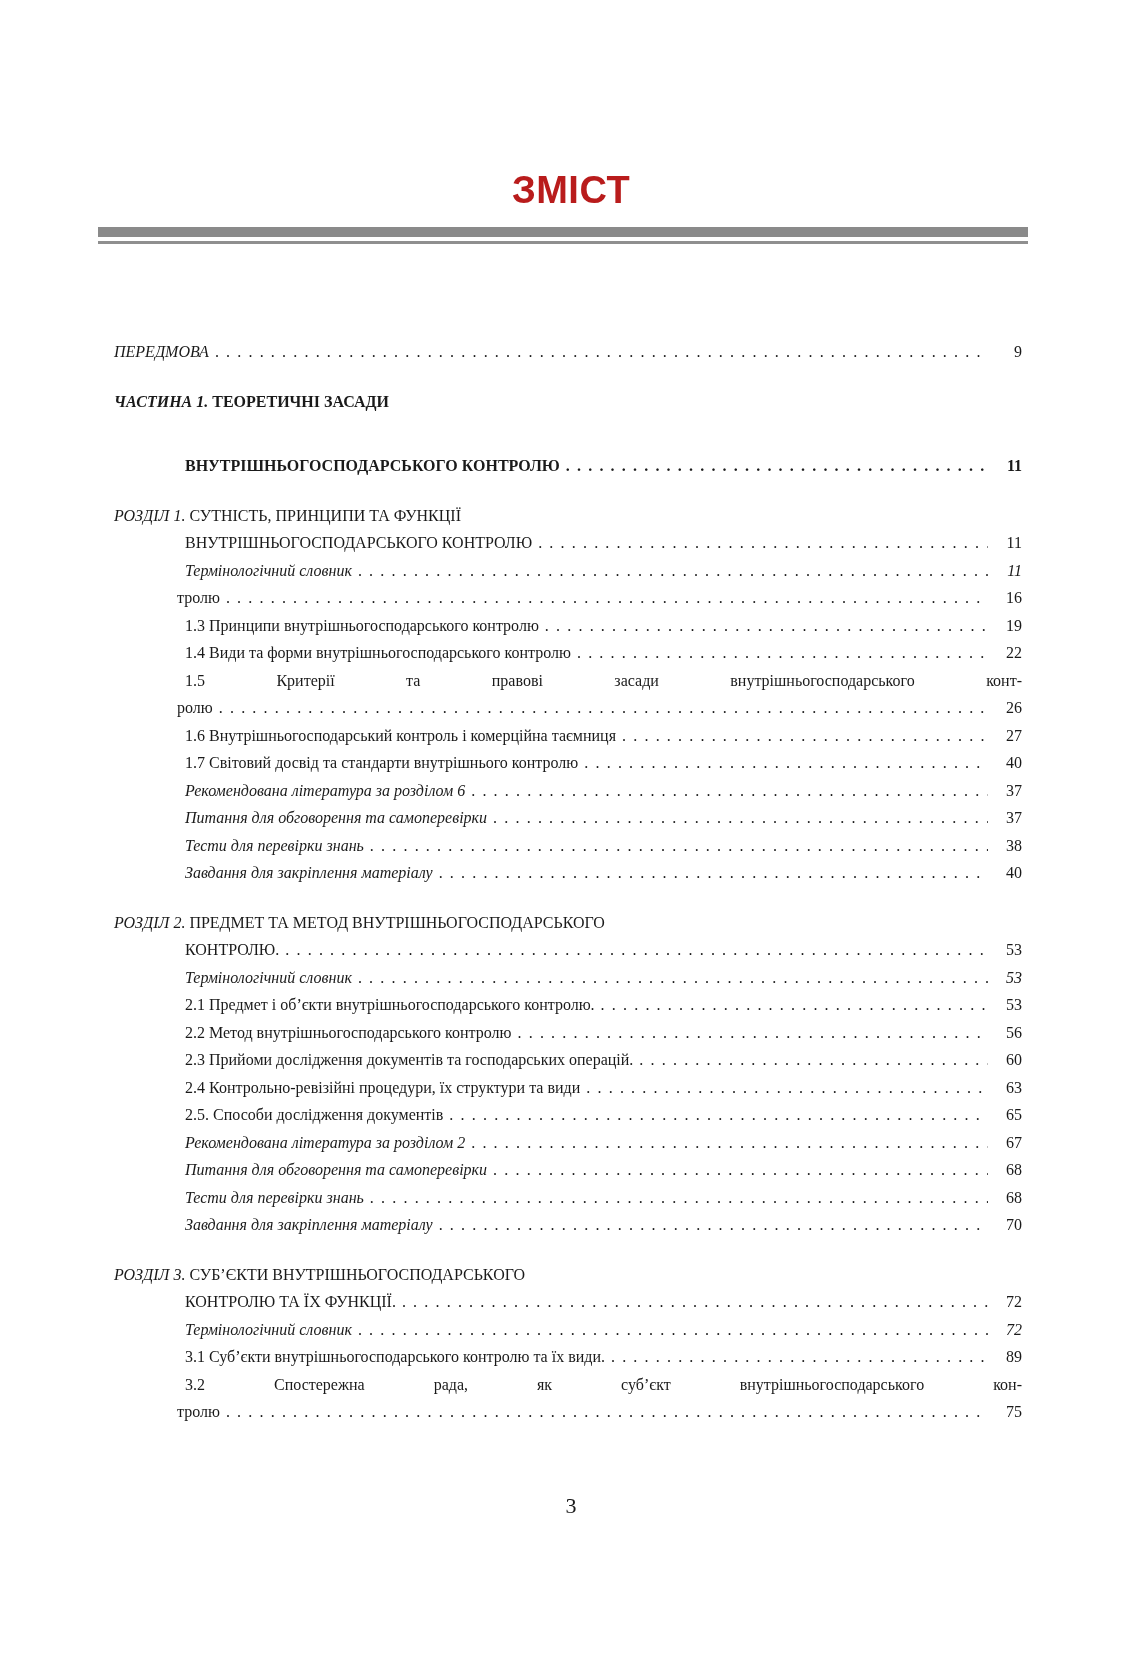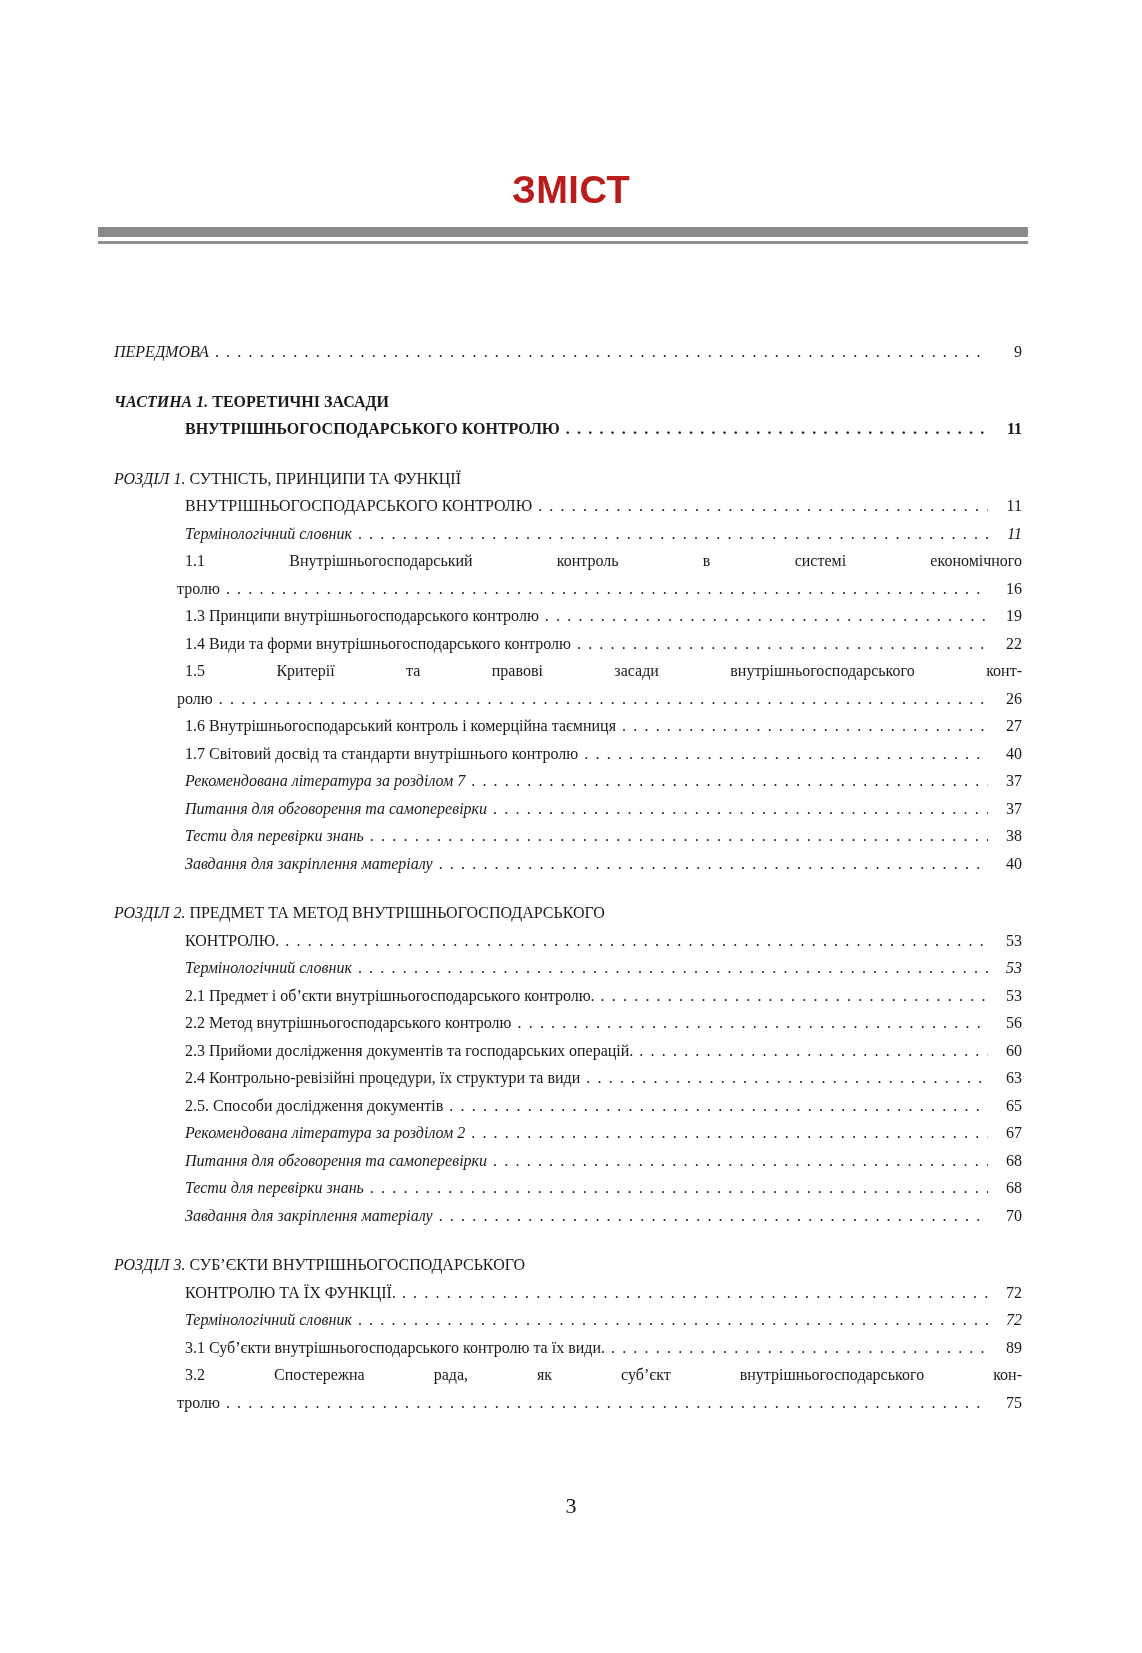--- a/index.html
+++ b/index.html
@@ -27,21 +27,21 @@
     position:absolute;left:114px;top:338px;width:908px;
     font-size:16px;
   }
   .row{line-height:27.5px;min-height:27.5px;}
   .flexrow{display:flex;align-items:baseline;}
   .ind1{padding-left:63px;}
   .ind2{padding-left:71px;}
   .fill{text-align:justify;text-align-last:justify;}
   .fill .txt{white-space:normal;}
   .txt{white-space:nowrap;}
-  .b{font-weight:bold;}
+  .b{font-weight:bold;margin-top:37px;}
   .i{font-style:italic;}
   .dots{
     flex:1 1 0;min-width:10px;
     overflow:hidden;white-space:nowrap;
     padding-left:6px;
   }
   .dots::after{
     content:". . . . . . . . . . . . . . . . . . . . . . . . . . . . . . . . . . . . . . . . . . . . . . . . . . . . . . . . . . . . . . . . . . . . . . . . . . . . . . . .";
     letter-spacing:1.6px;
   }
@@ -78,21 +78,20 @@
     <div class="row ind2 flexrow">
       <span class="txt"><span>ВНУТРІШНЬОГОСПОДАРСЬКОГО КОНТРОЛЮ</span></span>
       <span class="dots"></span>
       <span class="pg">11</span>
     </div>
     <div class="row ind2 flexrow">
       <span class="txt"><span class="i">Термінологічний словник</span></span>
       <span class="dots"></span>
       <span class="pg i">11</span>
     </div>
-    <div class="row ind2 fill"><span class="txt"><span>1.1 Внутрішньогосподарський контроль в системі економічного</span></span></div>
     <div class="row ind1 flexrow">
       <span class="txt"><span>тролю</span></span>
       <span class="dots"></span>
       <span class="pg">16</span>
     </div>
     <div class="row ind2 flexrow">
       <span class="txt"><span>1.3 Принципи внутрішньогосподарського контролю</span></span>
       <span class="dots"></span>
       <span class="pg">19</span>
     </div>
@@ -111,21 +110,21 @@
       <span class="txt"><span>1.6 Внутрішньогосподарський контроль і комерційна таємниця</span></span>
       <span class="dots"></span>
       <span class="pg">27</span>
     </div>
     <div class="row ind2 flexrow">
       <span class="txt"><span>1.7 Світовий досвід та стандарти внутрішнього контролю</span></span>
       <span class="dots"></span>
       <span class="pg">40</span>
     </div>
     <div class="row ind2 flexrow">
-      <span class="txt"><span class="i">Рекомендована література за розділом 7</span></span>
+      <span class="txt"><span class="i">Рекомендована література за розділом 6</span></span>
       <span class="dots"></span>
       <span class="pg">37</span>
     </div>
     <div class="row ind2 flexrow">
       <span class="txt"><span class="i">Питання для обговорення та самоперевірки</span></span>
       <span class="dots"></span>
       <span class="pg">37</span>
     </div>
     <div class="row ind2 flexrow">
       <span class="txt"><span class="i">Тести для перевірки знань</span></span>

